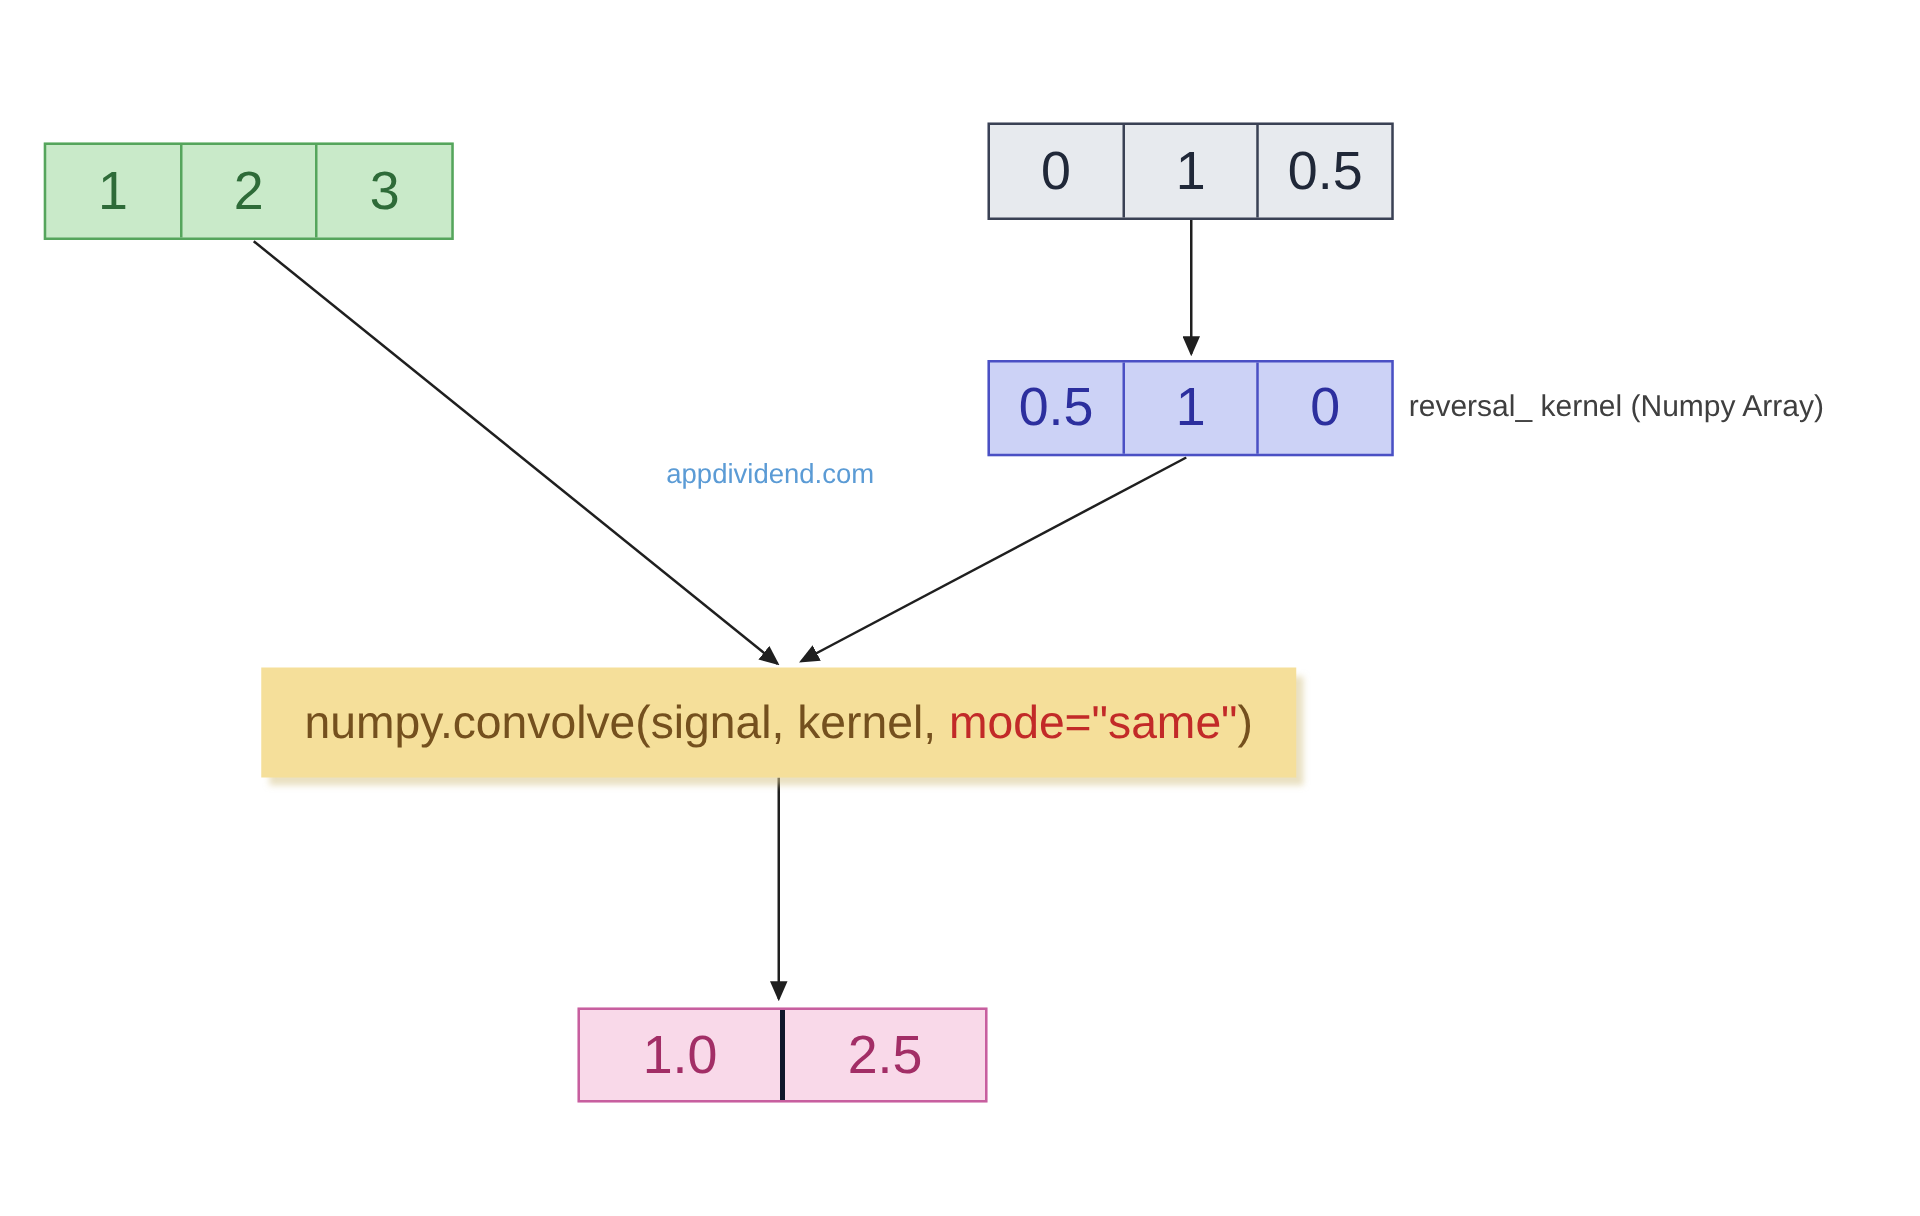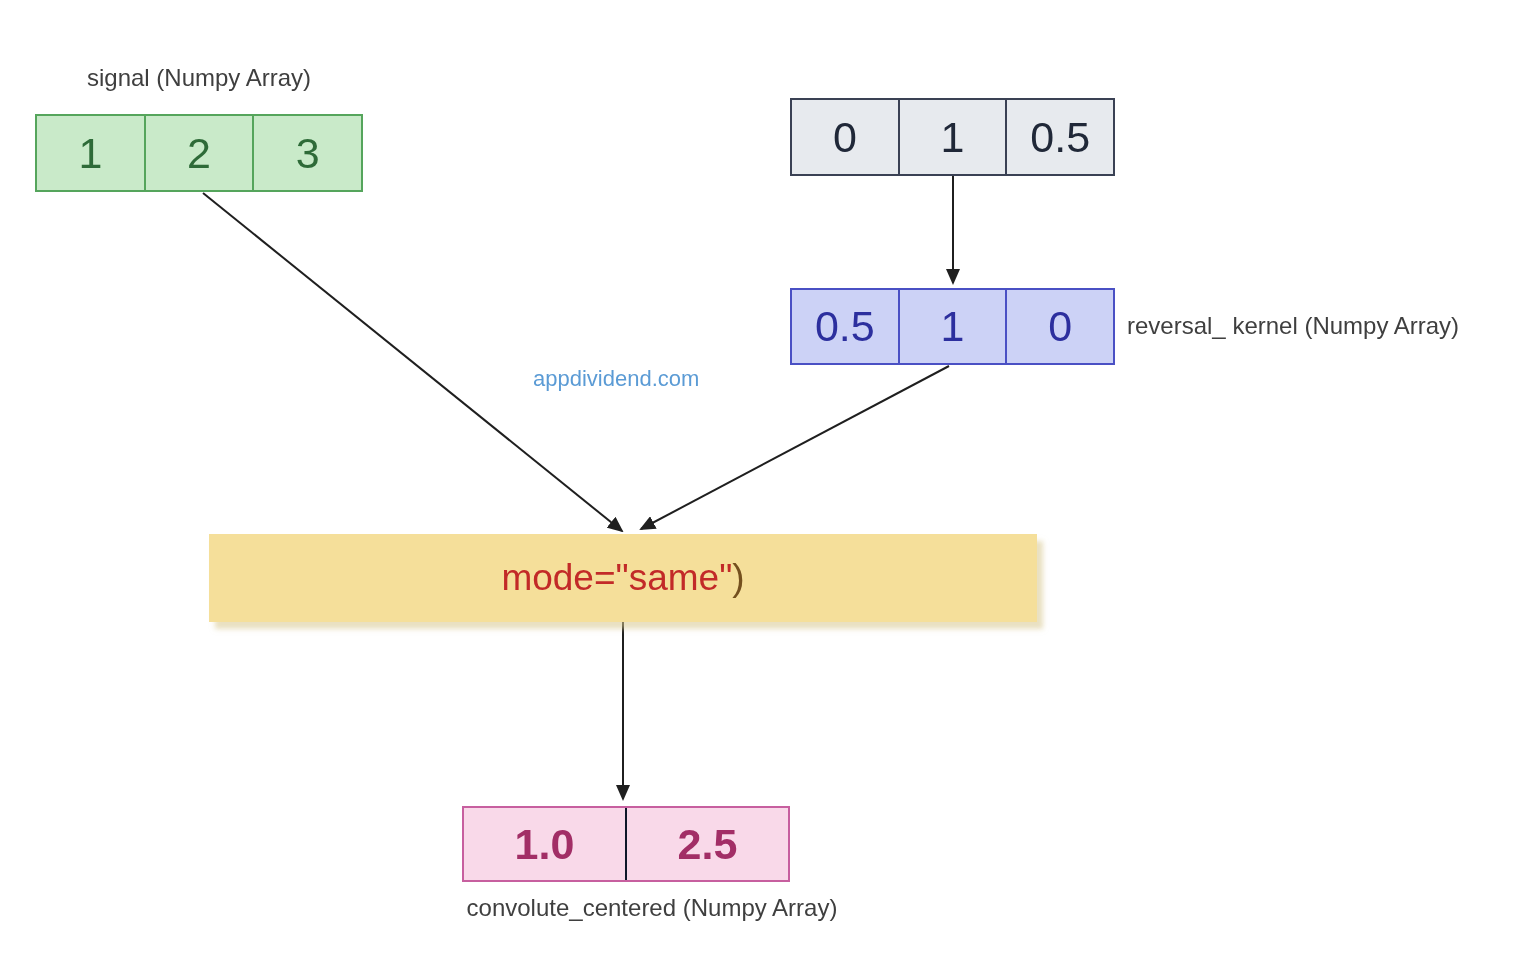--- a/index.html
+++ b/index.html
@@ -42,22 +42,22 @@
   
   .array.kernel { background: #e7eaee; border: 2px solid #3a4154; }
   .array.kernel .cell { color: #202838; }
   .array.kernel .cell + .cell { border-left: 2px solid #3a4154; }
   
   .array.reversal { background: #ccd2f6; border: 2px solid #4a50c4; }
   .array.reversal .cell { color: #2c2f9e; }
   .array.reversal .cell + .cell { border-left: 2px solid #4a50c4; }
   
   .array.output { background: #f9d9e9; border: 2px solid #c75f9f; }
-  .array.output .cell { color: #a22e66; font-weight: bold; }
-  .array.output .cell + .cell { border-left: 2px solid #0f172a; }
+  .array.output .cell { color: #a22e66; }
+  .array.output .cell + .cell { border-left: 4px solid #0f172a; }
 
   .arr-label {
     position: absolute;
     color: #3f3f3f;
     font-size: 24px;
     white-space: nowrap;
   }
   .centered { text-align: center; }
 
   .function-box {
@@ -92,21 +92,20 @@
       <marker id="ah" markerUnits="userSpaceOnUse" markerWidth="16" markerHeight="14" refX="14" refY="7" orient="auto">
         <path d="M0,0 L16,7 L0,14 Z" fill="#1f1f1f"></path>
       </marker>
     </defs>
     <line x1="203" y1="193" x2="622" y2="531" stroke="#1f1f1f" stroke-width="2" marker-end="url(#ah)"></line>
     <line x1="953" y1="176" x2="953" y2="283" stroke="#1f1f1f" stroke-width="2" marker-end="url(#ah)"></line>
     <line x1="949" y1="366" x2="641" y2="529" stroke="#1f1f1f" stroke-width="2" marker-end="url(#ah)"></line>
     <line x1="623" y1="622" x2="623" y2="799" stroke="#1f1f1f" stroke-width="2" marker-end="url(#ah)"></line>
   </svg>
 
-  <div class="arr-label centered" style="left:35px; top:64px; width:328px;">signal (Numpy Array)</div>
   <div class="array signal" style="left:35px; top:114px; width:328px; height:78px;">
     <div class="cell">1</div>
     <div class="cell">2</div>
     <div class="cell">3</div>
   </div>
 
   <div class="array kernel" style="left:790px; top:98px; width:325px; height:78px;">
     <div class="cell">0</div>
     <div class="cell">1</div>
     <div class="cell">0.5</div>
@@ -115,22 +114,21 @@
   <div class="array reversal" style="left:790px; top:288px; width:325px; height:77px;">
     <div class="cell">0.5</div>
     <div class="cell">1</div>
     <div class="cell">0</div>
   </div>
   <div class="arr-label" style="left:1127px; top:312px;text-align:center;">reversal_ kernel (Numpy Array)</div>
 
   <div class="watermark">appdividend.com</div>
 
   <div class="function-box">
-    <span class="hl">mode="same"</span><span>)</span>
+    <span>numpy.convolve(signal, kernel, </span><span class="hl">mode="same"</span><span>)</span>
   </div>
 
   <div class="array output" style="left:462px; top:806px; width:328px; height:76px;">
     <div class="cell">1.0</div>
     <div class="cell">2.5</div>
   </div>
-  <div class="arr-label centered" style="left:432px; top:894px; width:440px;">convolute_centered (Numpy Array)</div>
 
 </div>
 
 </body></html>

